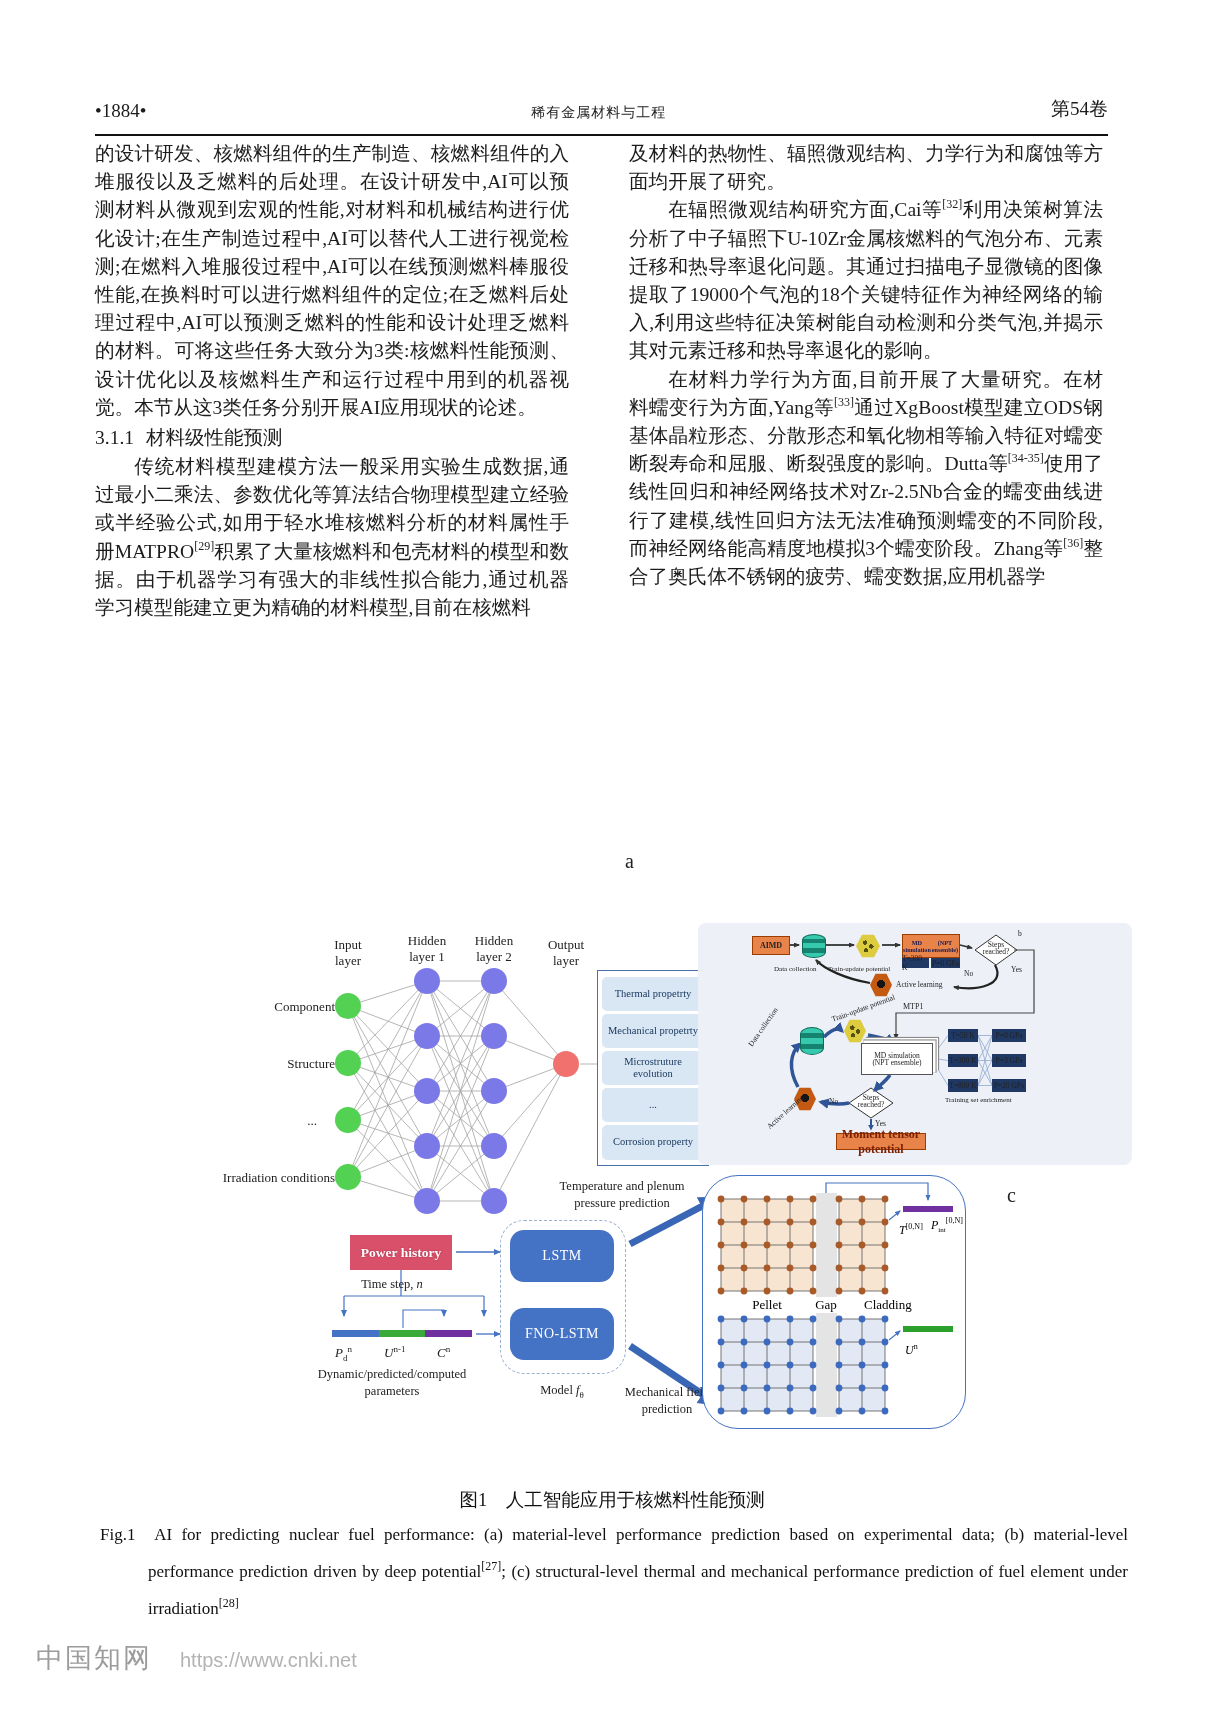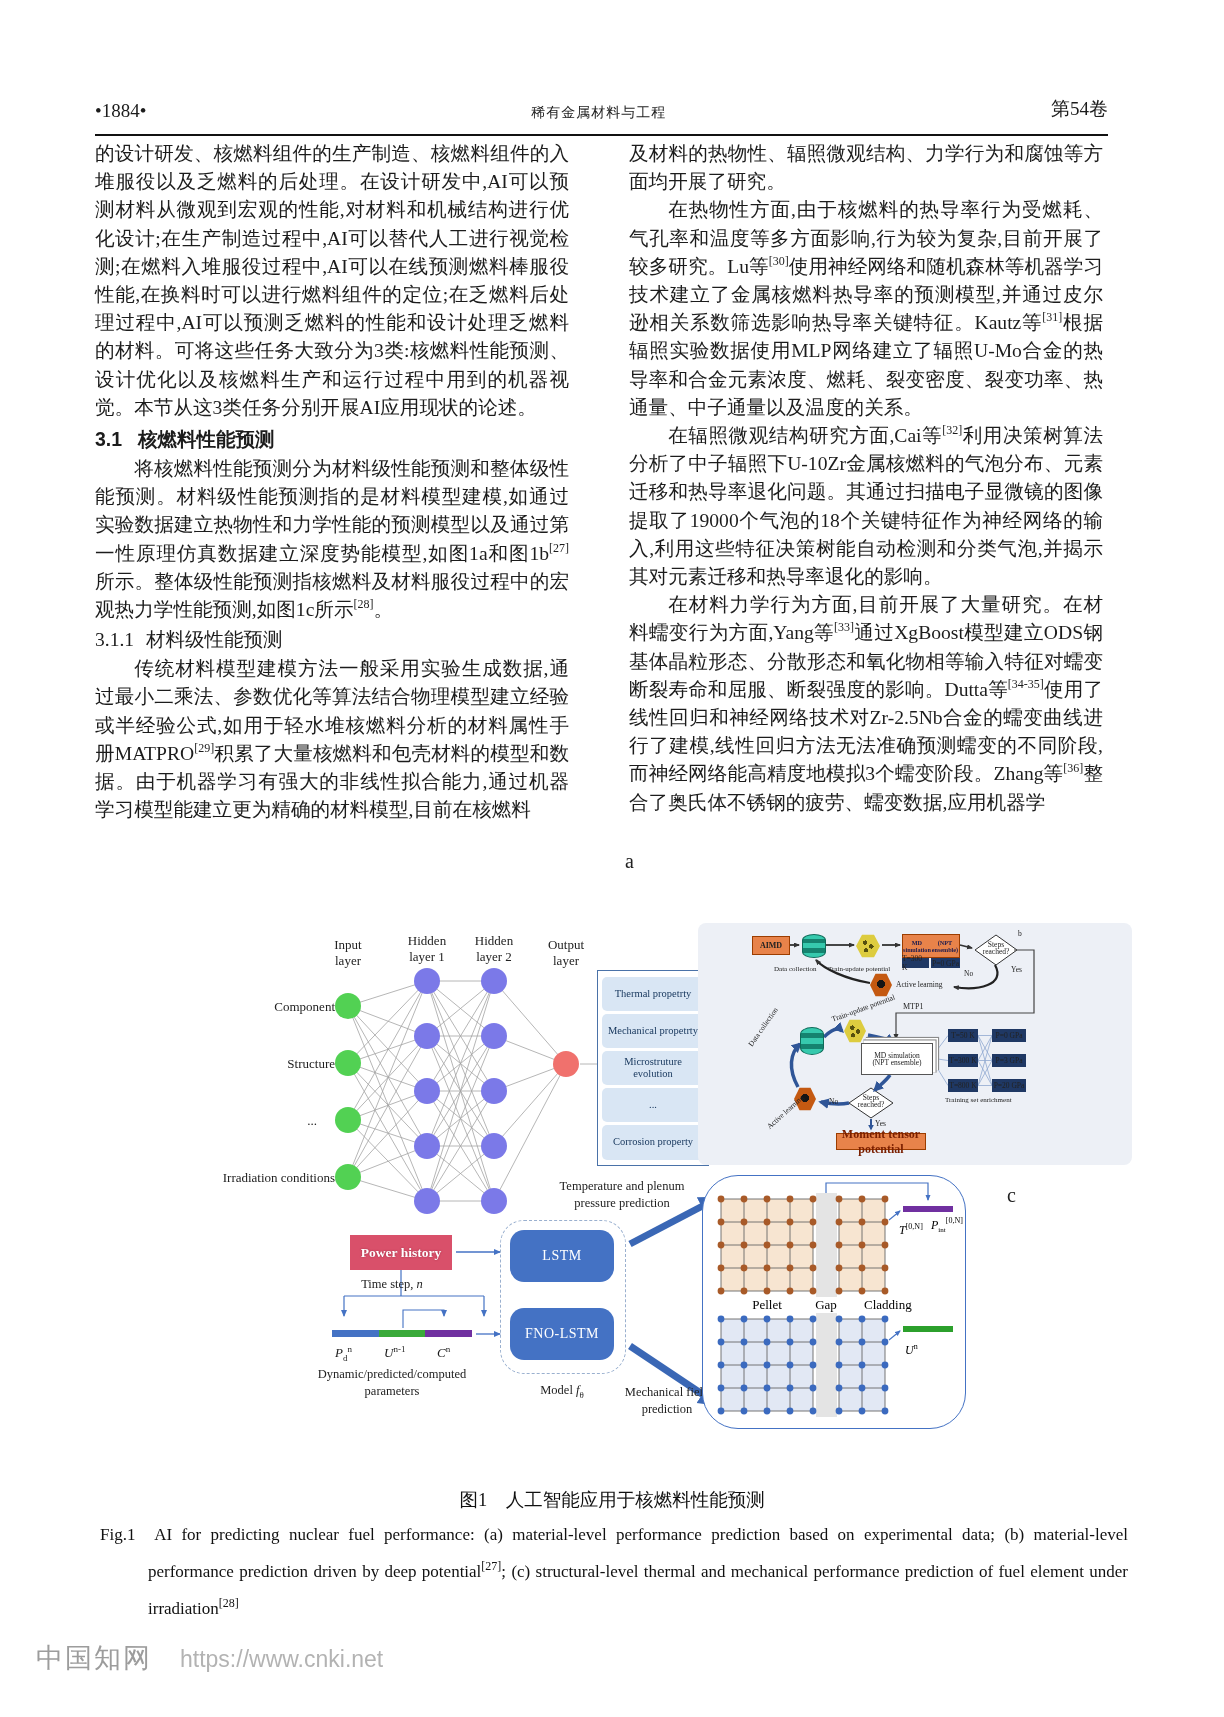--- a/index.html
+++ b/index.html
@@ -66,44 +66,41 @@
   .gridbox{position:absolute;left:610px;top:327px;width:262px;height:252px;border:1.5px solid #4472c4;
            border-radius:36px;background:#fff;z-index:1;}
   .gridbox svg{overflow:visible;}
   
   .cap-zh{position:absolute;left:0;top:1487px;width:1224px;text-align:center;font-size:18.5px;color:#111;}
   .cap-en{position:absolute;left:100px;top:1516px;width:1028px;font-size:17px;line-height:37px;
           text-align:justify;padding-left:48px;text-indent:-48px;box-sizing:border-box;color:#111;}
   .pfoot{position:absolute;left:36px;top:1640px;display:flex;align-items:baseline;gap:28px;
          font-family:"Liberation Sans","DejaVu Sans",sans-serif;}
   .cnki{font-size:27px;color:#9c9c9c;letter-spacing:2px;}
-  .cnki-url{font-size:23px;color:#b3b3b3;text-decoration:none;cursor:pointer;}
+  .cnki-url{font-size:20px;color:#b3b3b3;text-decoration:none;cursor:pointer;}
 </style>
 </head>
 <body>
 
 <div class="page">
 
   <header class="hdr">
     <span>•1884•</span>
     <span class="hdr-j">稀有金属材料与工程</span>
     <span>第54卷</span>
   </header>
 
   <div class="cols">
     <div class="col">
       <p class="para">的设计研发、核燃料组件的生产制造、核燃料组件的入堆服役以及乏燃料的后处理。在设计研发中,AI可以预测材料从微观到宏观的性能,对材料和机械结构进行优化设计;在生产制造过程中,AI可以替代人工进行视觉检测;在燃料入堆服役过程中,AI可以在线预测燃料棒服役性能,在换料时可以进行燃料组件的定位;在乏燃料后处理过程中,AI可以预测乏燃料的性能和设计处理乏燃料的材料。可将这些任务大致分为3类:核燃料性能预测、设计优化以及核燃料生产和运行过程中用到的机器视觉。本节从这3类任务分别开展AI应用现状的论述。</p>
-      <h3 class="h31"><span>3.1</span><span class="hgap"></span><span>核燃料性能预测</span></h3>
-      <p class="para indent">将核燃料性能预测分为材料级性能预测和整体级性能预测。材料级性能预测指的是材料模型建模,如通过实验数据建立热物性和力学性能的预测模型以及通过第一性原理仿真数据建立深度势能模型,如图1a和图1b<sup>[27]</sup>所示。整体级性能预测指核燃料及材料服役过程中的宏观热力学性能预测,如图1c所示<sup>[28]</sup>。</p>
       <h4 class="h311"><span>3.1.1</span><span class="hgap2"></span><span>材料级性能预测</span></h4>
       <p class="para indent">传统材料模型建模方法一般采用实验生成数据,通过最小二乘法、参数优化等算法结合物理模型建立经验或半经验公式,如用于轻水堆核燃料分析的材料属性手册MATPRO<sup>[29]</sup>积累了大量核燃料和包壳材料的模型和数据。由于机器学习有强大的非线性拟合能力,通过机器学习模型能建立更为精确的材料模型,目前在核燃料</p>
     </div>
     <div class="col">
       <p class="para">及材料的热物性、辐照微观结构、力学行为和腐蚀等方面均开展了研究。</p>
-      <p class="para indent">在热物性方面,由于核燃料的热导率行为受燃耗、气孔率和温度等多方面影响,行为较为复杂,目前开展了较多研究。Lu等<sup>[30]</sup>使用神经网络和随机森林等机器学习技术建立了金属核燃料热导率的预测模型,并通过皮尔逊相关系数筛选影响热导率关键特征。Kautz等<sup>[31]</sup>根据辐照实验数据使用MLP网络建立了辐照U-Mo合金的热导率和合金元素浓度、燃耗、裂变密度、裂变功率、热通量、中子通量以及温度的关系。</p>
       <p class="para indent">在辐照微观结构研究方面,Cai等<sup>[32]</sup>利用决策树算法分析了中子辐照下U-10Zr金属核燃料的气泡分布、元素迁移和热导率退化问题。其通过扫描电子显微镜的图像提取了19000个气泡的18个关键特征作为神经网络的输入,利用这些特征决策树能自动检测和分类气泡,并揭示其对元素迁移和热导率退化的影响。</p>
       <p class="para indent">在材料力学行为方面,目前开展了大量研究。在材料蠕变行为方面,Yang等<sup>[33]</sup>通过XgBoost模型建立ODS钢基体晶粒形态、分散形态和氧化物相等输入特征对蠕变断裂寿命和屈服、断裂强度的影响。Dutta等<sup>[34-35]</sup>使用了线性回归和神经网络技术对Zr-2.5Nb合金的蠕变曲线进行了建模,线性回归方法无法准确预测蠕变的不同阶段,而神经网络能高精度地模拟3个蠕变阶段。Zhang等<sup>[36]</sup>整合了奥氏体不锈钢的疲劳、蠕变数据,应用机器学</p>
     </div>
   </div>
 
   <figure class="fig">
 
     <svg id="pc-svg" width="1040" height="614">
       <defs>
         <marker id="mL" markerWidth="8" markerHeight="8" refX="6" refY="3" orient="auto" markerUnits="userSpaceOnUse">

